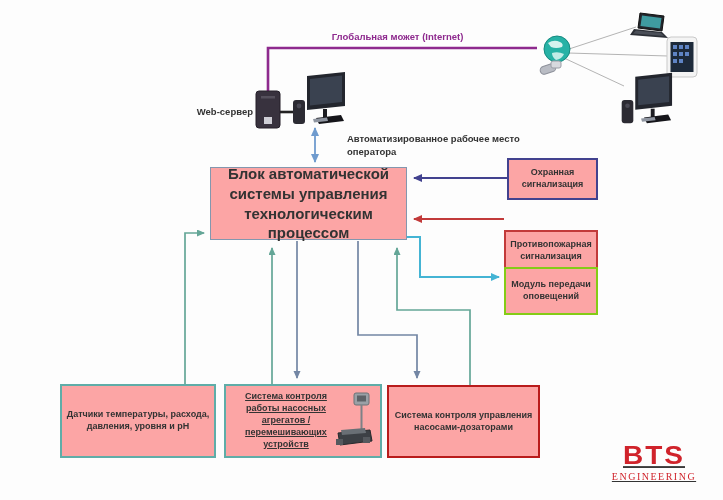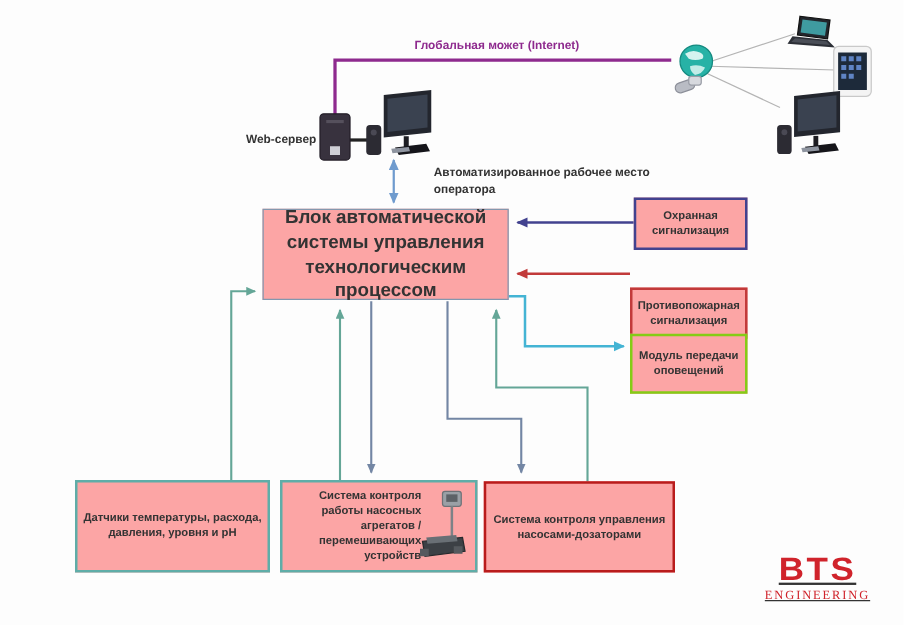--- a/index.html
+++ b/index.html
@@ -19,21 +19,21 @@
   #annotation{
     position:absolute;left:8px;top:12px;width:234px;text-align:center;
     font-size:8.5px;font-weight:bold;line-height:1.35;color:#3a3a3a;
   }
   #net-label{
     position:absolute;left:295px;top:31px;width:205px;text-align:center;
     font-size:9.5px;font-weight:bold;color:#8e2a8e;
   }
   #webserver-label{position:absolute;left:183px;top:106px;width:70px;text-align:right;font-size:9.5px;}
   #workstation-label{position:absolute;left:347px;top:85px;width:205px;font-size:9.5px;line-height:1.35;margin-top:48px;}
-  #pumps-box{justify-content:flex-start;text-align:right;padding-left:9px;}
+  #pumps-box{justify-content:flex-start;text-align:center;padding-left:9px;text-decoration:underline;}
   #pumps-box .txt{width:102px;}
   #logo{position:absolute;left:604px;top:442px;width:100px;text-align:center;text-decoration:underline;}
   #logo .bts{
     font-size:28px;font-weight:bold;color:#d0232b;letter-spacing:2px;
     line-height:1;transform:scaleY(0.92);
   }
   #logo .eng{
     font-family:"Liberation Serif","DejaVu Serif",serif;font-size:10px;
     color:#d0232b;letter-spacing:1.5px;margin-top:1px;
   }

